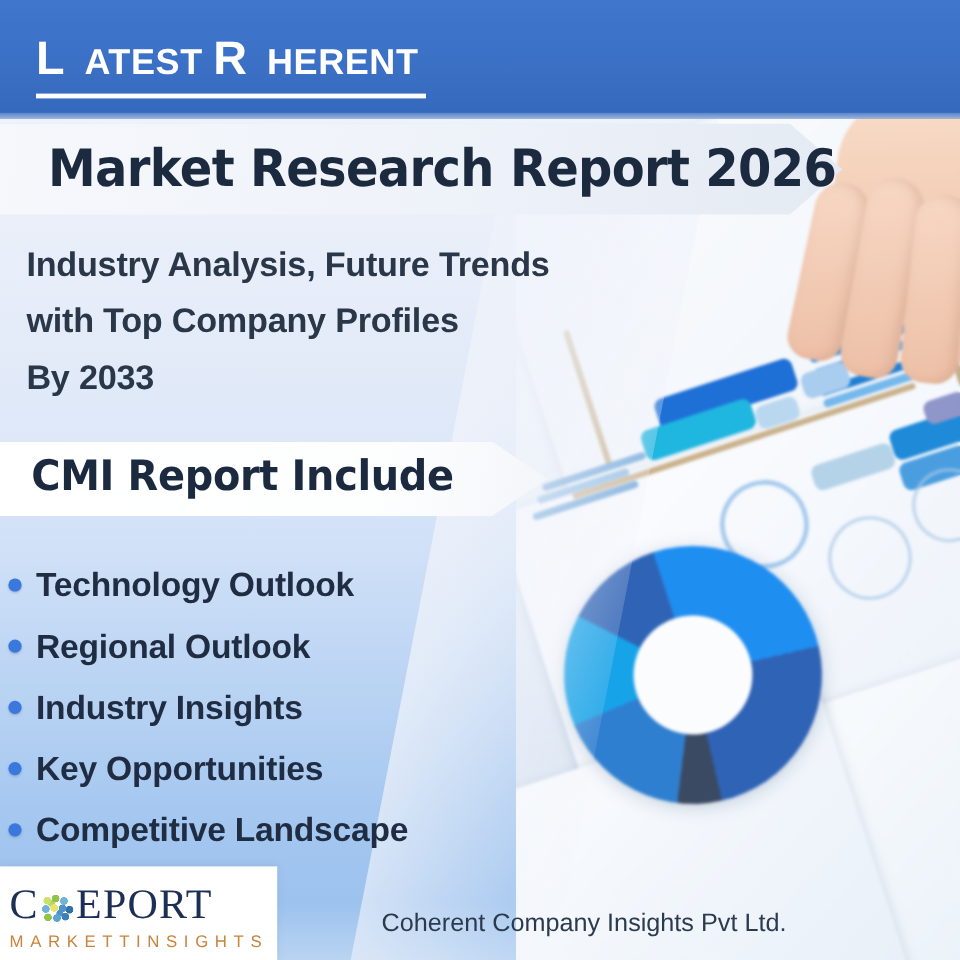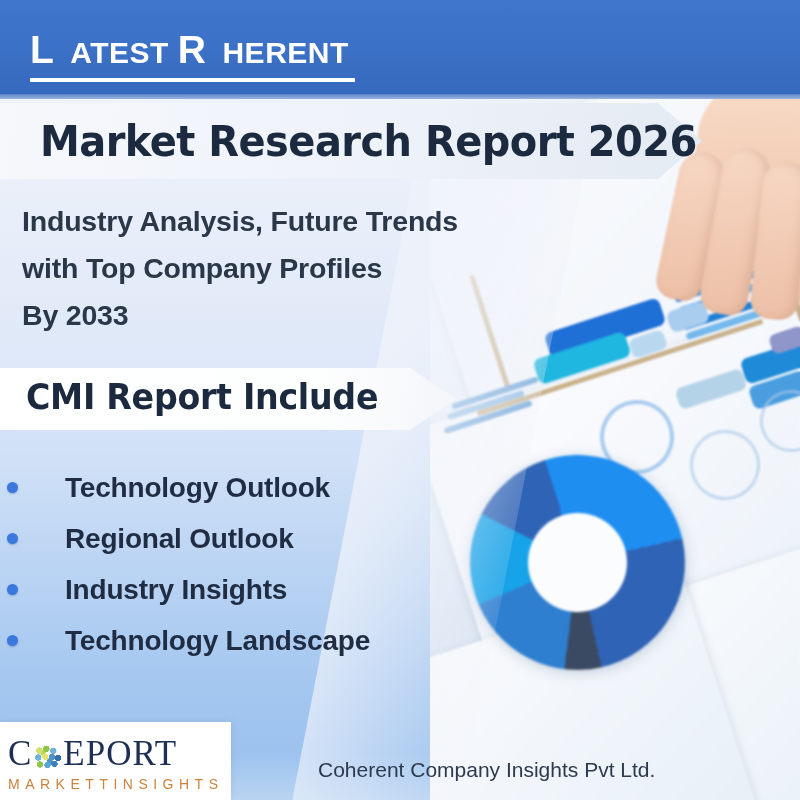--- a/index.html
+++ b/index.html
@@ -132,21 +132,21 @@
   .cmi-text{
     position:absolute;left:26px;top:377px;
     font-size:35px;font-weight:700;color:#1b2a3f;white-space:nowrap;
     letter-spacing:-.3px;
     font-family:"DejaVu Sans","Liberation Sans",sans-serif;
     transform:scaleX(.95);transform-origin:left center;
   }
 
   
   .bullets{position:absolute;left:0;top:462px;width:420px;}
-  .bullet-row{position:relative;height:51px;display:flex;align-items:center;gap:35px;}
+  .bullet-row{position:relative;height:51px;display:flex;align-items:center;}
   .bullet-dot{
     width:11px;height:11px;border-radius:50%;
     background:#3a78dd;margin-left:7px;margin-right:12px;flex:none;
     box-shadow:0 1px 2px rgba(40,70,130,.3);
   }
   .bullet-label{
     font-size:28px;font-weight:700;color:#1f2c42;white-space:nowrap;
     letter-spacing:-.2px;
   }
 
@@ -269,21 +269,25 @@
     <div class="bullet-row">
       <span class="bullet-dot"></span>
       <span class="bullet-label">Regional Outlook</span>
     </div>
     <div class="bullet-row">
       <span class="bullet-dot"></span>
       <span class="bullet-label">Industry Insights</span>
     </div>
     <div class="bullet-row">
       <span class="bullet-dot"></span>
-      <span class="bullet-label">Technology Landscape</span>
+      <span class="bullet-label">Key Opportunities</span>
+    </div>
+    <div class="bullet-row">
+      <span class="bullet-dot"></span>
+      <span class="bullet-label">Competitive Landscape</span>
     </div>
   </div>
 
   <div class="logo-card">
     <div class="logo-word">
         <span>C</span>
         <span class="logo-globe"></span>
         <span>EPORT</span>
       </div>
     <div class="logo-sub">MARKETTINSIGHTS</div>

